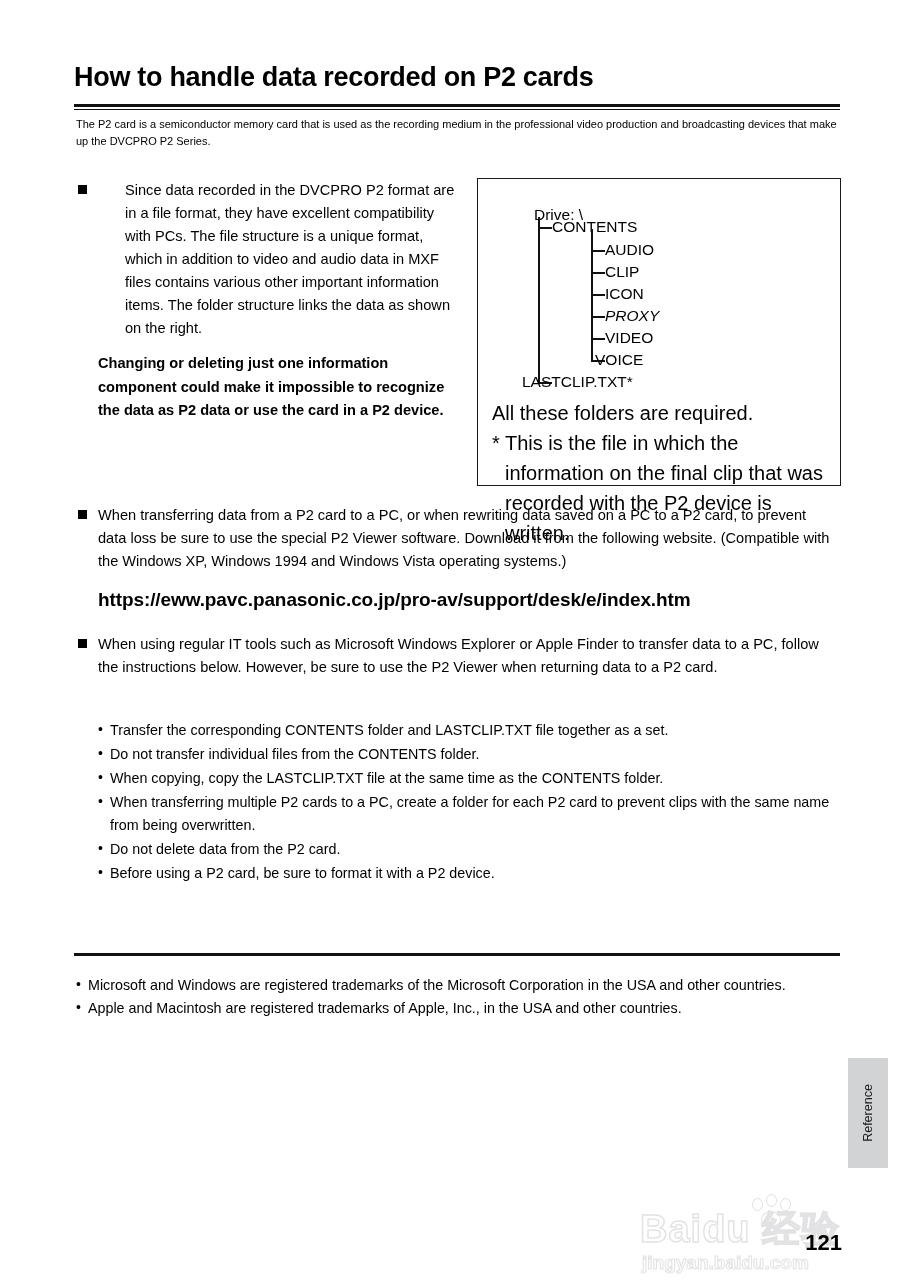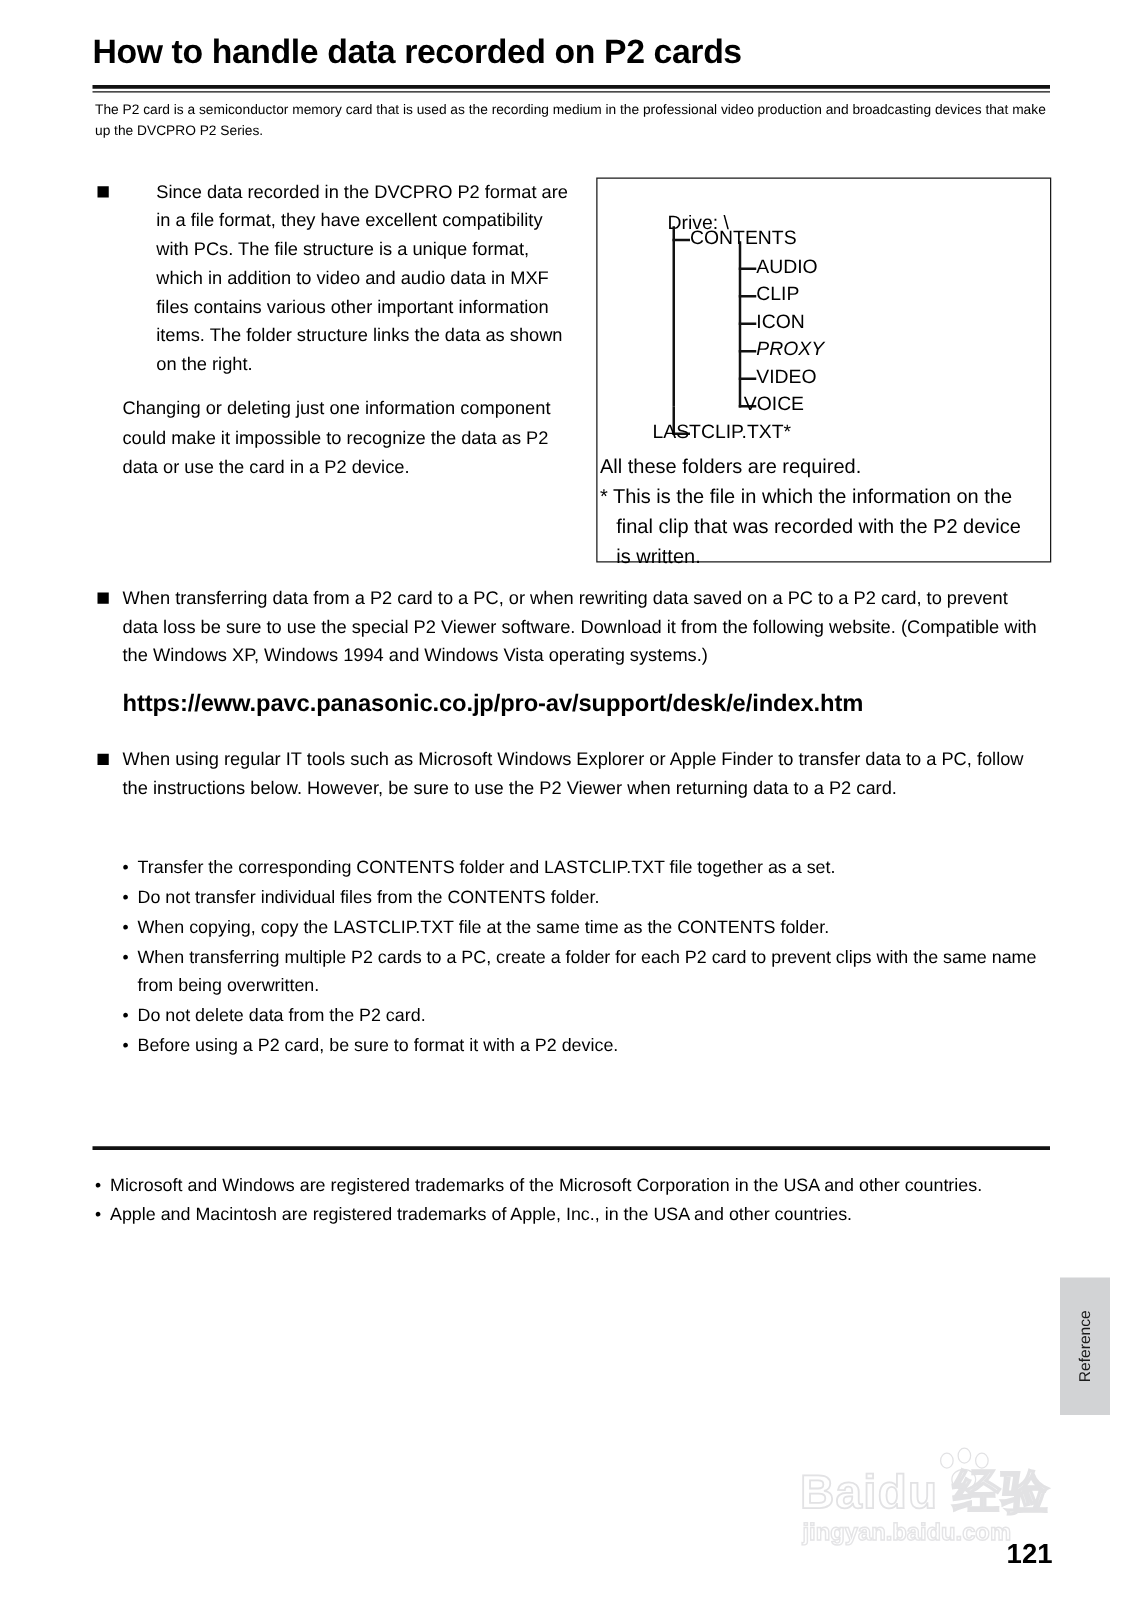--- a/index.html
+++ b/index.html
@@ -13,20 +13,21 @@
     height: 1280px;
     position: relative;
     font-family: "Liberation Sans", sans-serif;
     color: #000000;
     overflow: hidden;
   }
 
   .page {
     position: absolute;
     inset: 0;
+    margin-top: 36px;
   }
 
   
   .title {
     position: absolute;
     left: 74px;
     top: 27px;
     font-size: 27px;
     font-weight: bold;
     letter-spacing: -0.3px;
@@ -75,21 +76,21 @@
   
   #bullet-structure { left: 78px; top: 143px; width: 382px; gap: 27px; }
   #bullet-structure .sq-text { width: 352px; }
 
   .bold-warning {
     position: absolute;
     left: 98px;
     top: 316px;
     width: 360px;
     font-size: 14.6px;
-    font-weight: normal;
+    font-weight: bold;
     line-height: 1.62;
   }
 
   
   .tree-box {
     position: absolute;
     left: 477px;
     top: 142px;
     width: 364px;
     height: 308px;
@@ -109,24 +110,24 @@
     line-height: 1;
     white-space: nowrap;
   }
   .tree-line {
     position: absolute;
     background: #111;
   }
 
   .tree-note {
     position: absolute;
-    left: 2px;
+    left: 14px;
     top: 219px;
     width: 348px;
-    font-size: 16px;
+    font-size: 20px;
     line-height: 1.5;
   }
   .tree-note .hang {
     display: block;
     padding-left: 13px;
     text-indent: -13px;
   }
 
   
   #bullet-transfer { left: 78px; top: 468px; width: 766px; }

